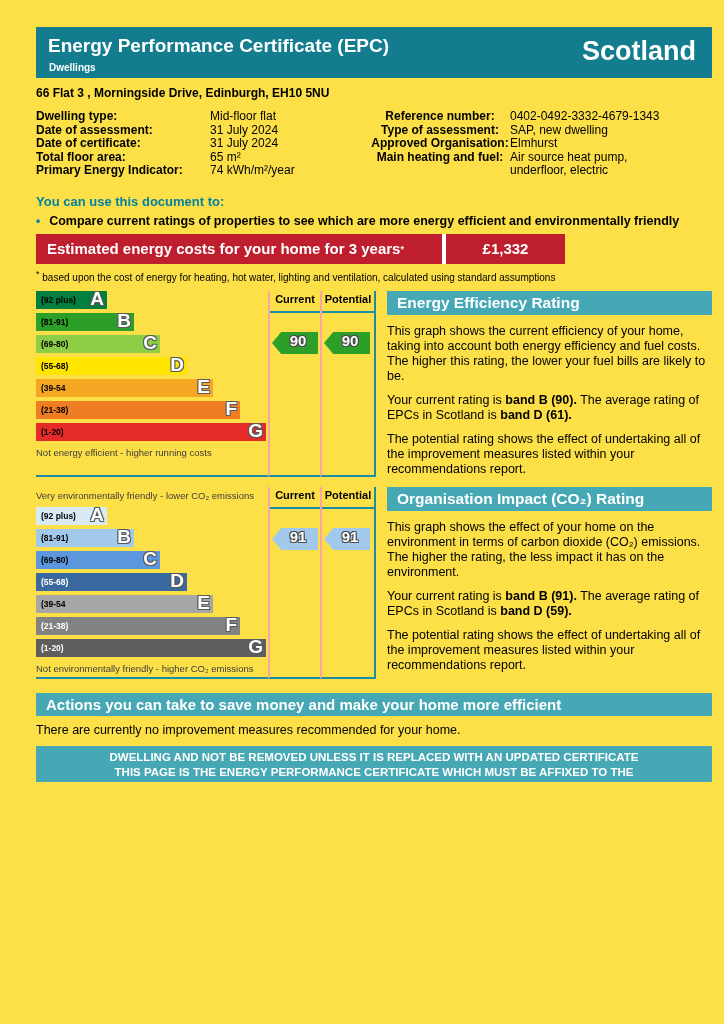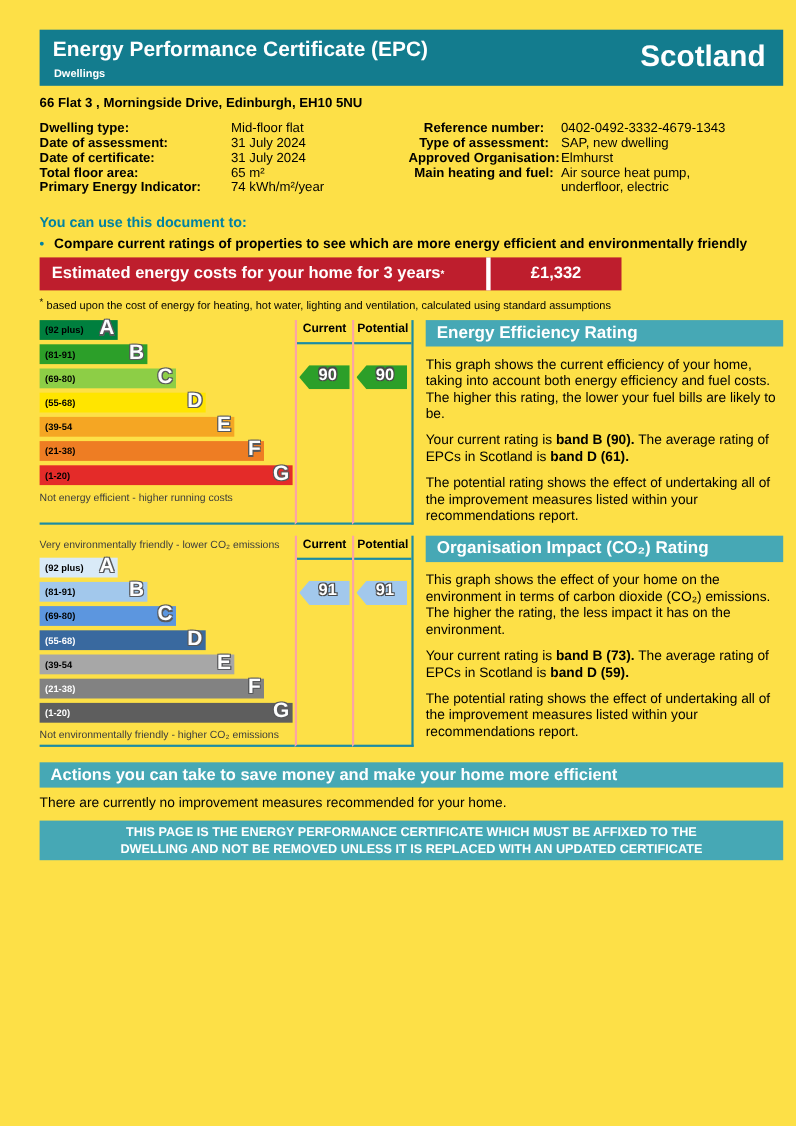--- a/index.html
+++ b/index.html
@@ -241,27 +241,27 @@
         <div class="rt-col pot-col">
           <div class="col-head">Potential</div>
           <div class="arrow" style="background: rgb(162, 200, 236);">
             <span>91</span>
           </div>
         </div>
       </div>
       <div class="panel">
         <div class="panel-header">Organisation Impact (CO₂) Rating</div>
         <p>This graph shows the effect of your home on the environment in terms of carbon dioxide (CO₂) emissions. The higher the rating, the less impact it has on the environment.</p>
-        <p><span>Your current rating is </span><b>band B (73).</b><span> The average rating of EPCs in Scotland is </span><b>band D (59).</b></p>
+        <p><span>Your current rating is </span><b>band B (91).</b><span> The average rating of EPCs in Scotland is </span><b>band D (59).</b></p>
         <p>The potential rating shows the effect of undertaking all of the improvement measures listed within your recommendations report.</p>
       </div>
     </div>
 
     <div class="actions-banner">Actions you can take to save money and make your home more efficient</div>
     <div class="actions-text">There are currently no improvement measures recommended for your home.</div>
 
     <div class="cert-banner">
+      <div>DWELLING AND NOT BE REMOVED UNLESS IT IS REPLACED WITH AN UPDATED CERTIFICATE</div>
       <div>THIS PAGE IS THE ENERGY PERFORMANCE CERTIFICATE WHICH MUST BE AFFIXED TO THE</div>
-      <div>DWELLING AND NOT BE REMOVED UNLESS IT IS REPLACED WITH AN UPDATED CERTIFICATE</div>
     </div>
 
   </div>
 </div>
 
 </body></html>

